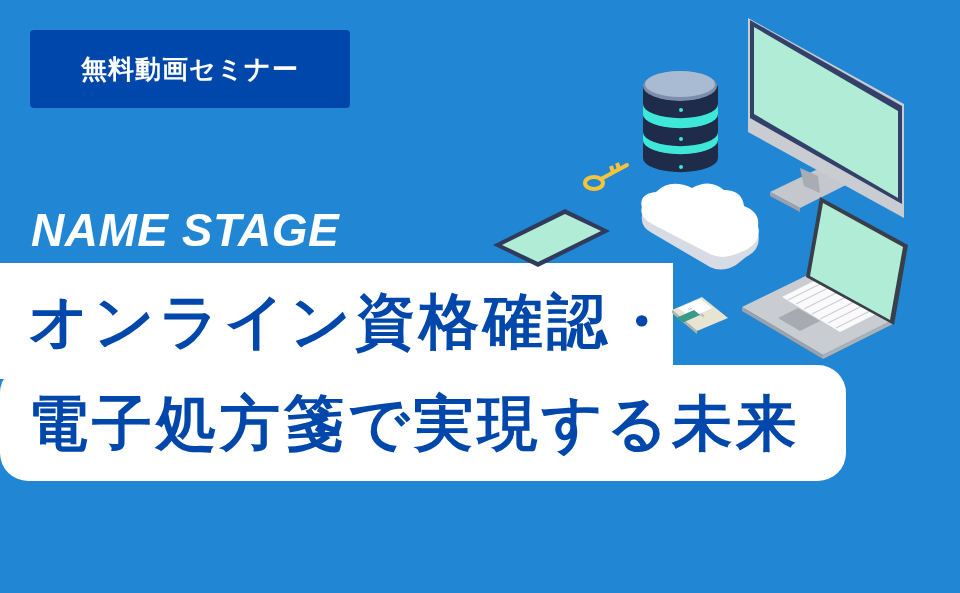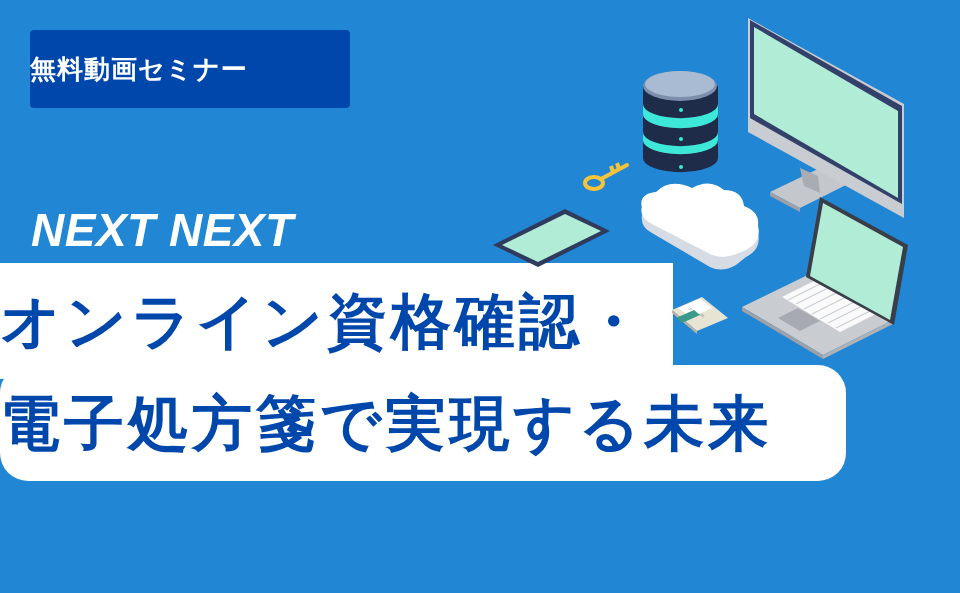--- a/index.html
+++ b/index.html
@@ -7,60 +7,61 @@
       width: 960px; height: 593px; overflow: hidden;
       background: #2186d3;
       position: relative;
       font-family: "DejaVu Sans", "Liberation Sans", sans-serif;
     }
     .badge {
       position: absolute; left: 30px; top: 30px;
       width: 320px; height: 78px;
       background: #0047ab;
       border-radius: 4px;
-      display: flex; align-items: center; justify-content: flex-start;
+      display: flex; align-items: center; justify-content: center;
     }
     .badge span {
       color: #ffffff; font-weight: bold; font-size: 26px;
       letter-spacing: 1px; white-space: nowrap;
     }
     .eyebrow {
       position: absolute; left: 31px; top: 200px;
       color: #ffffff;
       font-family: "Liberation Sans", sans-serif;
       font-weight: bold; font-style: italic;
       font-size: 46px; line-height: 60px;
       letter-spacing: 0.5px;
       white-space: nowrap;
     }
     .band {
       position: absolute; left: 0;
       background: #ffffff;
       height: 116px;
       display: flex; align-items: center;
+      padding-left: 28px;
       box-sizing: border-box;
     }
     .band span {
       color: #0047ab; font-weight: bold;
       font-size: 60px; letter-spacing: 4px;
       white-space: nowrap; line-height: 1;
     }
     .band1 { top: 263px; width: 673px; }
     .band2 { top: 365px; width: 846px; border-radius: 28px; }
     .illus { position: absolute; left: 0; top: 0; width: 960px; height: 593px; pointer-events: none; }
     .illus * { pointer-events: auto; }
   </style>
 </head>
 <body>
 
 <div class="badge">
   <span>無料動画セミナー</span>
 </div>
 
-<div class="eyebrow">NEXT NEXT</div>
+<div class="eyebrow">NAME STAGE</div>
 
 <div class="band band1">
   <span>オンライン資格確認・</span>
 </div>
 <div class="band band2">
   <span>電子処方箋で実現する未来</span>
 </div>
 
 <svg class="illus" viewBox="0 0 960 593" xmlns="http://www.w3.org/2000/svg">
 

